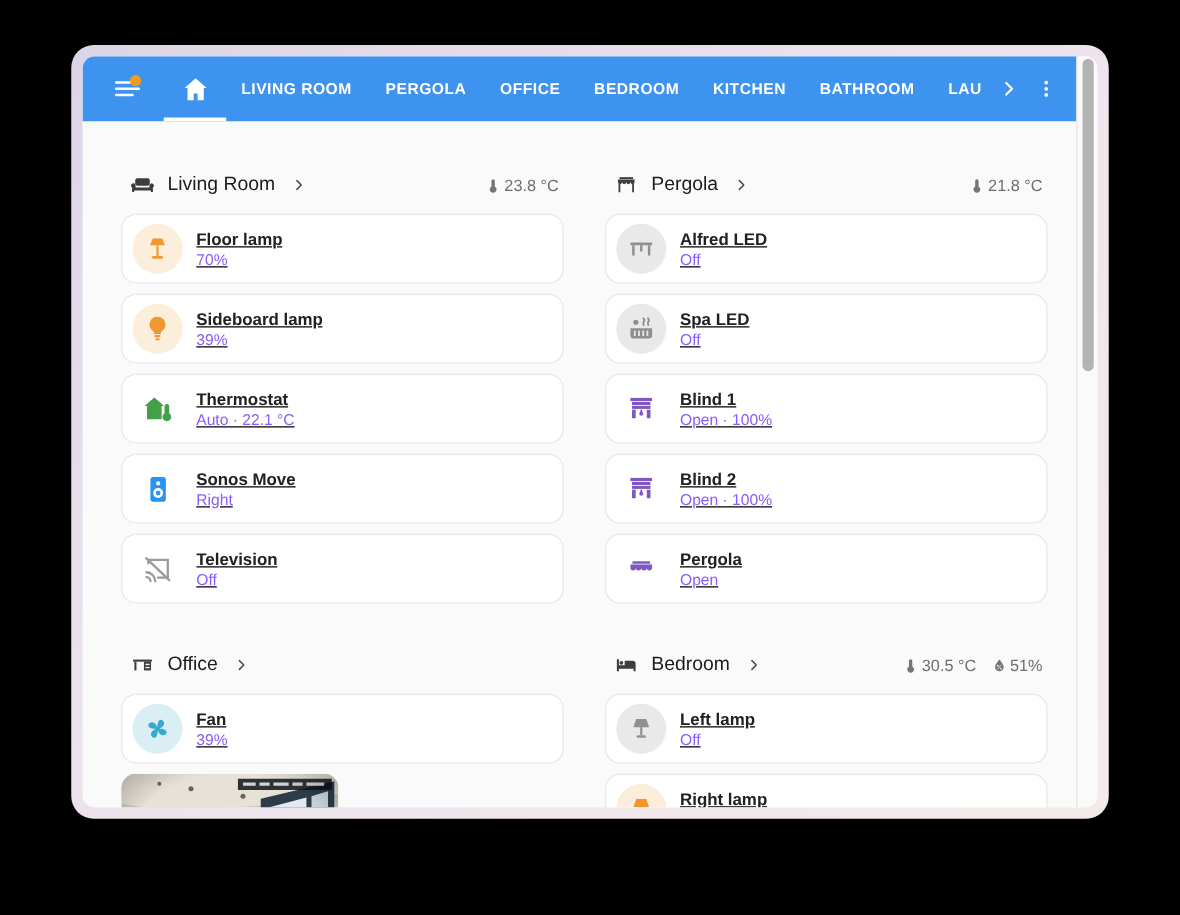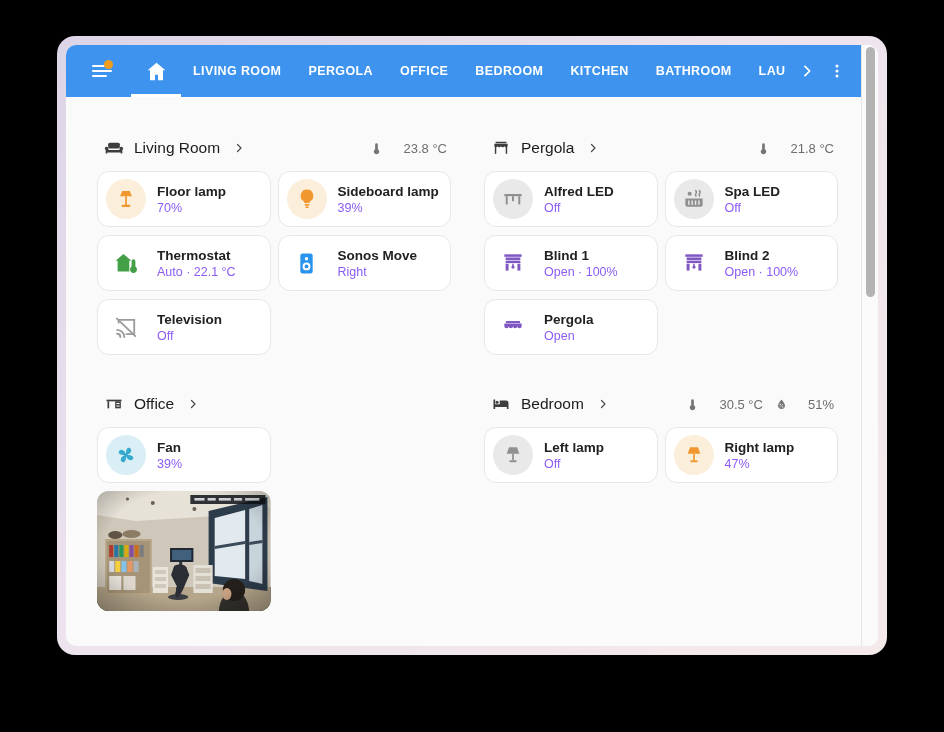--- a/index.html
+++ b/index.html
@@ -43,22 +43,22 @@
   .content{
     position:absolute;top:52px;left:0;right:16px;bottom:0;box-sizing:border-box;
     padding:38px 24px 0 31px;
     display:grid;grid-template-columns:1fr 1fr;column-gap:33px;row-gap:36px;
     align-content:start;overflow:hidden;
   }
   .section-head{display:flex;align-items:center;height:26px;padding:0 4px 0 7px;margin-bottom:10px;cursor:pointer;}
   .section-title{font-size:15.5px;color:#1c1c1c;margin-left:10px;}
   .sec-chevron{margin-left:13px;display:flex;}
   .section-meta{margin-left:auto;display:flex;align-items:center;gap:12px;}
-  .meta-item{display:flex;align-items:center;gap:20px;color:#6e6e6e;font-size:13px;}
-  .cards{display:grid;grid-template-columns:1fr 1fr;gap:8px 7px;}
+  .meta-item{display:flex;align-items:center;gap:2px;color:#6e6e6e;font-size:13px;}
+  .cards{display:grid;grid-template-columns:1fr;gap:8px 7px;text-decoration:underline;}
   .card{
     background:#fff;border:1px solid #e7e7e7;border-radius:12px;height:56px;
     display:flex;align-items:center;gap:11px;padding:0 8px 0 8px;box-sizing:border-box;cursor:pointer;
   }
   .badge{width:40px;height:40px;border-radius:50%;flex:none;display:flex;align-items:center;justify-content:center;cursor:pointer;}
   .bg-orange{background:#fbeedb;} .bg-teal{background:#d9eef5;} .bg-gray{background:#e9e9e9;} .bg-none{background:transparent;}
   .card-text{display:flex;flex-direction:column;min-width:0;}
   .card-name{font-size:13.5px;font-weight:bold;color:#212121;line-height:17px;white-space:nowrap;overflow:hidden;}
   .card-status{font-size:12.5px;color:#8b5cf6;line-height:16px;white-space:nowrap;}
   .camera{

